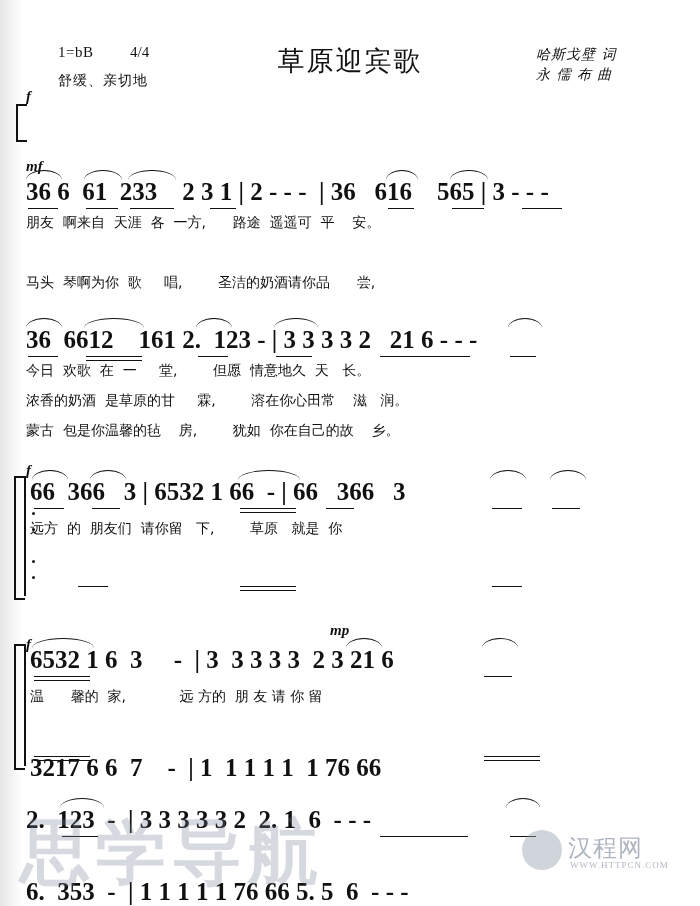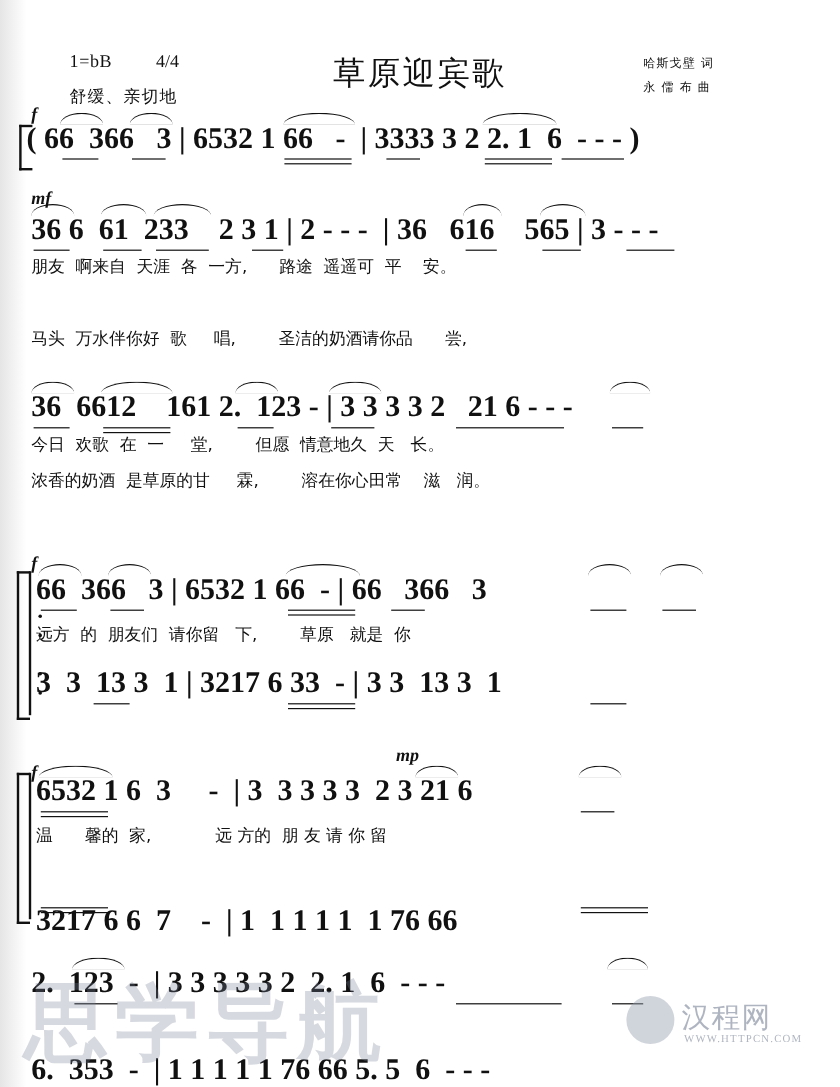--- a/index.html
+++ b/index.html
@@ -38,23 +38,24 @@
     top: 43px;
     width: 700px;
     text-align: center;
     font-size: 27px;
     font-family: "DejaVu Sans", sans-serif;
     font-weight: normal;
     letter-spacing: 2px;
   }
   .credit {
     position: absolute;
-    font-size: 10px;
+    font-size: 14px;
     font-family: "DejaVu Sans", sans-serif;
     letter-spacing: 1px;
+    font-style: italic;
   }
   .credit.lyricist { left: 536px; top: 46px; }
   .credit.composer { left: 536px; top: 66px; }
 
   .tempo-mark {
     position: absolute;
     left: 58px;
     top: 72px;
     font-size: 14px;
     font-family: "DejaVu Sans", sans-serif;
@@ -189,72 +190,58 @@
 
   <div class="key-sig">1=bB</div>
   <div class="meter">4/4</div>
   <div class="title">草原迎宾歌</div>
   <div class="credit lyricist">哈斯戈壁  词</div>
   <div class="credit composer">永 儒 布  曲</div>
   <div class="tempo-mark">舒缓、亲切地</div>
 
   <div class="dyn" style="left:26px; top:88px;">f</div>
   <div class="bracket" style="left:16px; top:104px; height:34px;"></div>
-  <div class="row" style="top:102px;">
-    <div class="notes" style="left:22px; top:0;">( 66  366   3 | 6532 1 66   -  | 3333 3 2 2. 1  6  - - - )</div>
-    <div class="beam" style="left:52px; top:30px; width:30px;"></div>
-    <div class="beam" style="left:110px; top:30px; width:28px;"></div>
-    <div class="beam" style="left:237px; top:30px; width:56px;"></div>
-    <div class="beam" style="left:237px; top:34px; width:56px;"></div>
-    <div class="beam" style="left:322px; top:30px; width:28px;"></div>
-    <div class="beam" style="left:404px; top:30px; width:56px;"></div>
-    <div class="beam" style="left:404px; top:34px; width:56px;"></div>
-    <div class="beam" style="left:468px; top:30px; width:52px;"></div>
-    <div class="slur" style="left:50px; top:-8px; width:36px;"></div>
-    <div class="slur" style="left:108px; top:-8px; width:36px;"></div>
-    <div class="slur" style="left:236px; top:-8px; width:60px;"></div>
-    <div class="slur" style="left:402px; top:-8px; width:62px;"></div>
-  </div>
 
   <div class="dyn" style="left:26px; top:158px;">mf</div>
   <div class="row" style="top:178px;">
     <div class="notes" style="left:26px; top:0;">36 6  61  233    2 3 1 | 2 - - -  | 36   616    565 | 3 - - -</div>
     <div class="beam" style="left:28px; top:30px; width:30px;"></div>
     <div class="beam" style="left:86px; top:30px; width:32px;"></div>
     <div class="beam" style="left:130px; top:30px; width:44px;"></div>
     <div class="beam" style="left:210px; top:30px; width:26px;"></div>
     <div class="beam" style="left:388px; top:30px; width:26px;"></div>
     <div class="beam" style="left:452px; top:30px; width:32px;"></div>
     <div class="beam" style="left:522px; top:30px; width:40px;"></div>
     <div class="slur" style="left:26px; top:-8px; width:36px;"></div>
     <div class="slur" style="left:84px; top:-8px; width:38px;"></div>
     <div class="slur" style="left:128px; top:-8px; width:48px;"></div>
     <div class="slur" style="left:386px; top:-8px; width:32px;"></div>
     <div class="slur" style="left:450px; top:-8px; width:38px;"></div>
   </div>
   <div class="lyrics" style="left:26px; top:214px;">朋友  啊来自  天涯  各  一方,      路途  遥遥可  平    安。</div>
-  <div class="lyrics" style="left:26px; top:274px;">马头  万水伴你好  歌     唱,        圣洁的奶酒请你品      尝,</div>
+  <div class="lyrics" style="left:26px; top:274px;">马头  琴啊为你  歌     唱,        圣洁的奶酒请你品      尝,</div>
 
   <div class="row" style="top:326px;">
     <div class="notes" style="left:26px; top:0;">36  6612    161 2.  123 - | 3 3 3 3 2   21 6 - - -</div>
     <div class="beam" style="left:28px; top:30px; width:30px;"></div>
     <div class="beam" style="left:86px; top:30px; width:56px;"></div>
     <div class="beam" style="left:86px; top:34px; width:56px;"></div>
     <div class="beam" style="left:198px; top:30px; width:30px;"></div>
     <div class="beam" style="left:276px; top:30px; width:36px;"></div>
     <div class="beam" style="left:380px; top:30px; width:90px;"></div>
     <div class="beam" style="left:510px; top:30px; width:26px;"></div>
     <div class="slur" style="left:26px; top:-8px; width:36px;"></div>
     <div class="slur" style="left:84px; top:-8px; width:60px;"></div>
     <div class="slur" style="left:196px; top:-8px; width:36px;"></div>
     <div class="slur" style="left:274px; top:-8px; width:44px;"></div>
     <div class="slur" style="left:508px; top:-8px; width:34px;"></div>
   </div>
   <div class="lyrics" style="left:26px; top:362px;">今日  欢歌  在  一     堂,        但愿  情意地久  天   长。</div>
   <div class="lyrics" style="left:26px; top:392px;">浓香的奶酒  是草原的甘     霖,        溶在你心田常    滋   润。</div>
+  <div class="lyrics" style="left:26px; top:422px;">蒙古  包是你温馨的毡    房,        犹如  你在自己的故    乡。</div>
 
   <div class="dyn" style="left:26px; top:462px;">f</div>
   <div class="bracket" style="left:14px; top:476px; height:120px; border-right:none;"></div>
   <div class="barline" style="left:24px; top:476px; height:120px;"></div>
   <div class="dotpair" style="left:32px; top:512px;"></div>
   <div class="dotpair" style="left:32px; top:528px;"></div>
   <div class="dotpair" style="left:32px; top:560px;"></div>
   <div class="dotpair" style="left:32px; top:576px;"></div>
 
   <div class="row" style="top:478px;">
@@ -268,21 +255,20 @@
     <div class="beam" style="left:552px; top:30px; width:28px;"></div>
     <div class="slur" style="left:32px; top:-8px; width:36px;"></div>
     <div class="slur" style="left:90px; top:-8px; width:36px;"></div>
     <div class="slur" style="left:238px; top:-8px; width:62px;"></div>
     <div class="slur" style="left:490px; top:-8px; width:36px;"></div>
     <div class="slur" style="left:550px; top:-8px; width:36px;"></div>
   </div>
   <div class="lyrics" style="left:30px; top:520px;">远方  的  朋友们  请你留   下,        草原   就是  你</div>
 
   <div class="row" style="top:556px;">
-    <div class="notes" style="left:30px; top:0;">3  3  13 3  1 | 3217 6 33  - | 3 3  13 3  1</div>
     <div class="beam" style="left:78px; top:30px; width:30px;"></div>
     <div class="beam" style="left:240px; top:30px; width:56px;"></div>
     <div class="beam" style="left:240px; top:34px; width:56px;"></div>
     <div class="beam" style="left:492px; top:30px; width:30px;"></div>
   </div>
 
   <div class="dyn" style="left:26px; top:636px;">f</div>
   <div class="dyn" style="left:330px; top:622px;">mp</div>
   <div class="bracket" style="left:14px; top:644px; height:122px;"></div>
   <div class="barline" style="left:24px; top:644px; height:122px;"></div>

